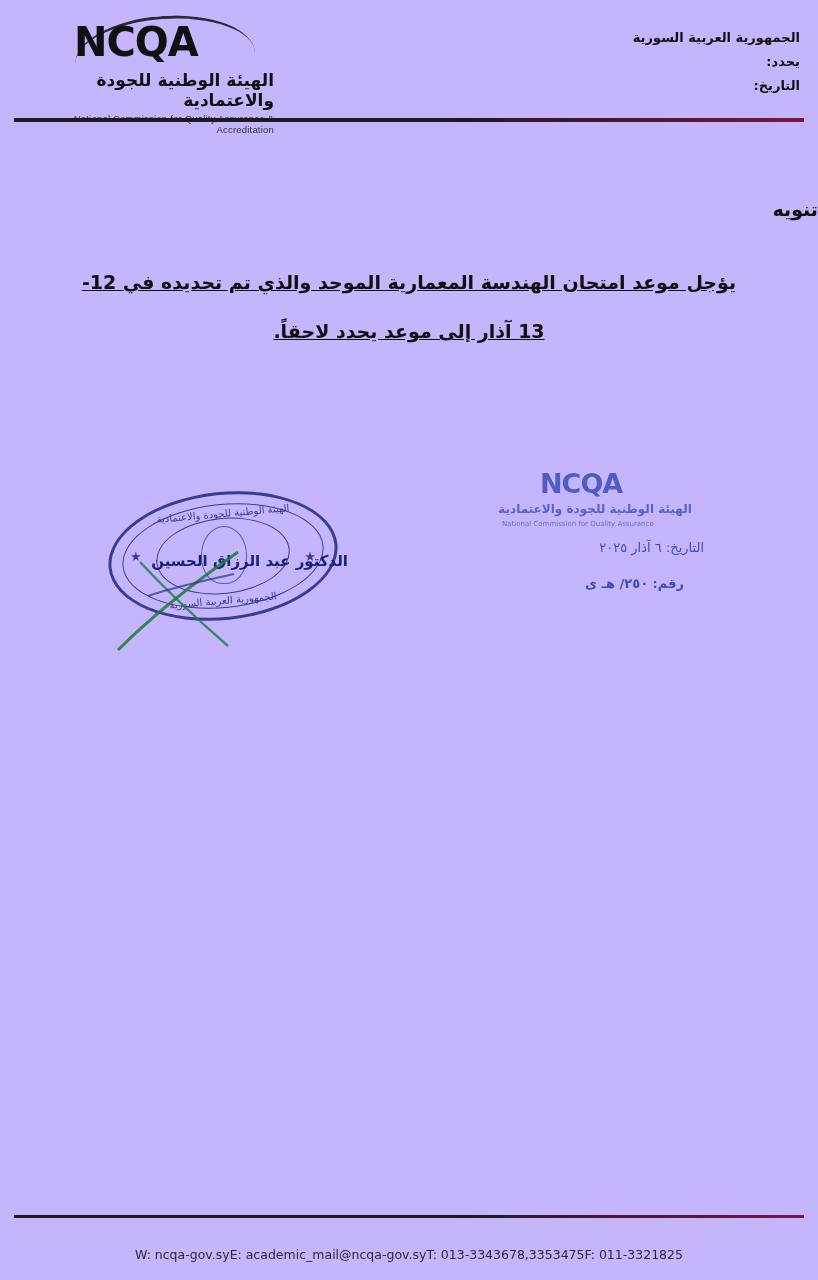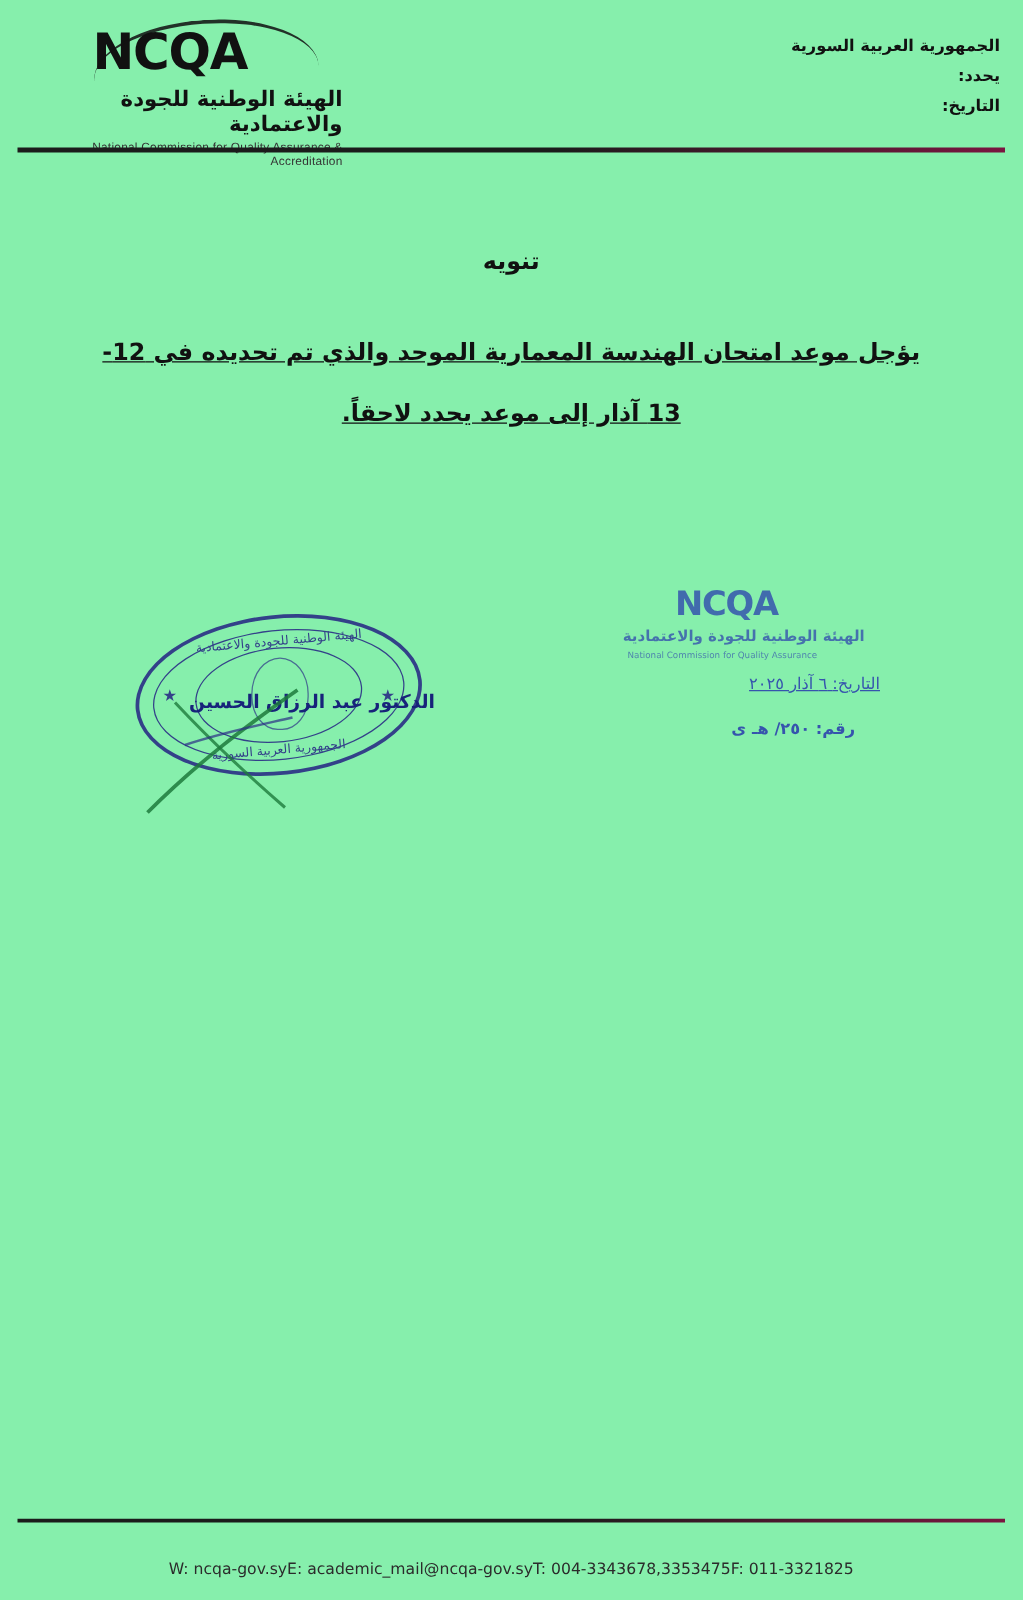--- a/index.html
+++ b/index.html
@@ -13,21 +13,21 @@
     height: 1280px;
     position: relative;
     font-family: "Liberation Serif", serif;
     color: #000;
     overflow: hidden;
   }
 
   .page {
     position: absolute;
     inset: 0;
-    background: #86efac;
+    background: #c4b5fd;
   }
 
   
   .header {
     position: absolute;
     top: 0;
     left: 0;
     right: 0;
     height: 124px;
   }
@@ -104,21 +104,20 @@
     height: 4px;
     background: linear-gradient(to right, #1b1b1b 0%, #1b1b1b 55%, #7a1540 100%);
   }
 
   
   .doc-title {
     position: absolute;
     top: 198px;
     left: 0;
     right: 0;
-    text-align: center;
     font-family: "DejaVu Sans", sans-serif;
     font-weight: bold;
     font-size: 19px;
     color: #111;
   }
 
   .doc-para {
     position: absolute;
     top: 258px;
     left: 70px;
@@ -274,21 +273,20 @@
     top: 52px; left: 22px;
     font-size: 7px;
     direction: ltr;
     opacity: .7;
   }
   .reg-stamp .rs-date {
     position: absolute;
     top: 72px; right: 6px;
     font-size: 13px;
     letter-spacing: 1px;
-    text-decoration: underline;
   }
   .reg-stamp .rs-num {
     position: absolute;
     top: 108px; right: 26px;
     font-size: 13px;
     letter-spacing: 1px;
     font-weight: bold;
   }
 
   
@@ -374,17 +372,17 @@
     <div class="rs-num">
       <span>رقم:</span>
       <span>٢٥٠/ هـ ى</span>
     </div>
   </div>
 
   <div class="footer-rule"></div>
   <div class="footer">
     <span>W: ncqa-gov.sy</span>
     <span>E: academic_mail@ncqa-gov.sy</span>
-    <span>T: 004-3343678,3353475</span>
+    <span>T: 013-3343678,3353475</span>
     <span>F: 011-3321825</span>
   </div>
 
 </div>
 
 </body></html>

